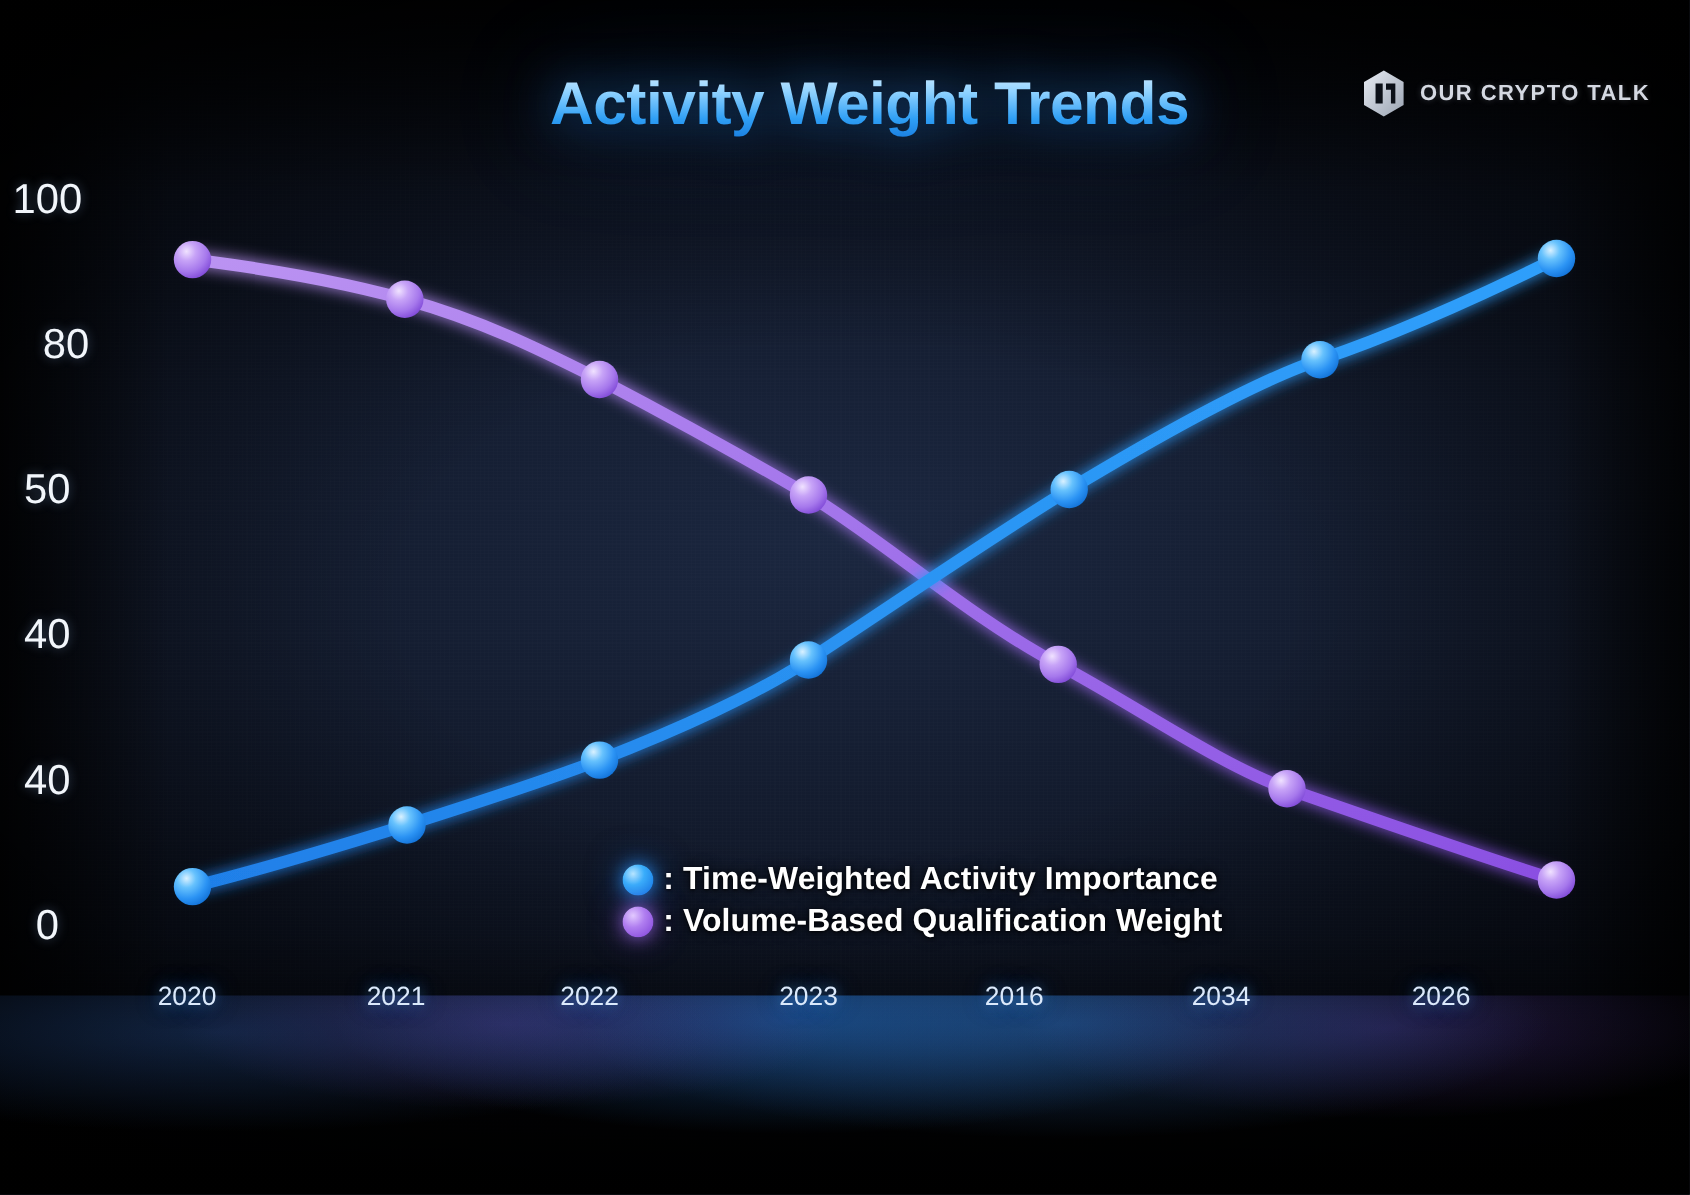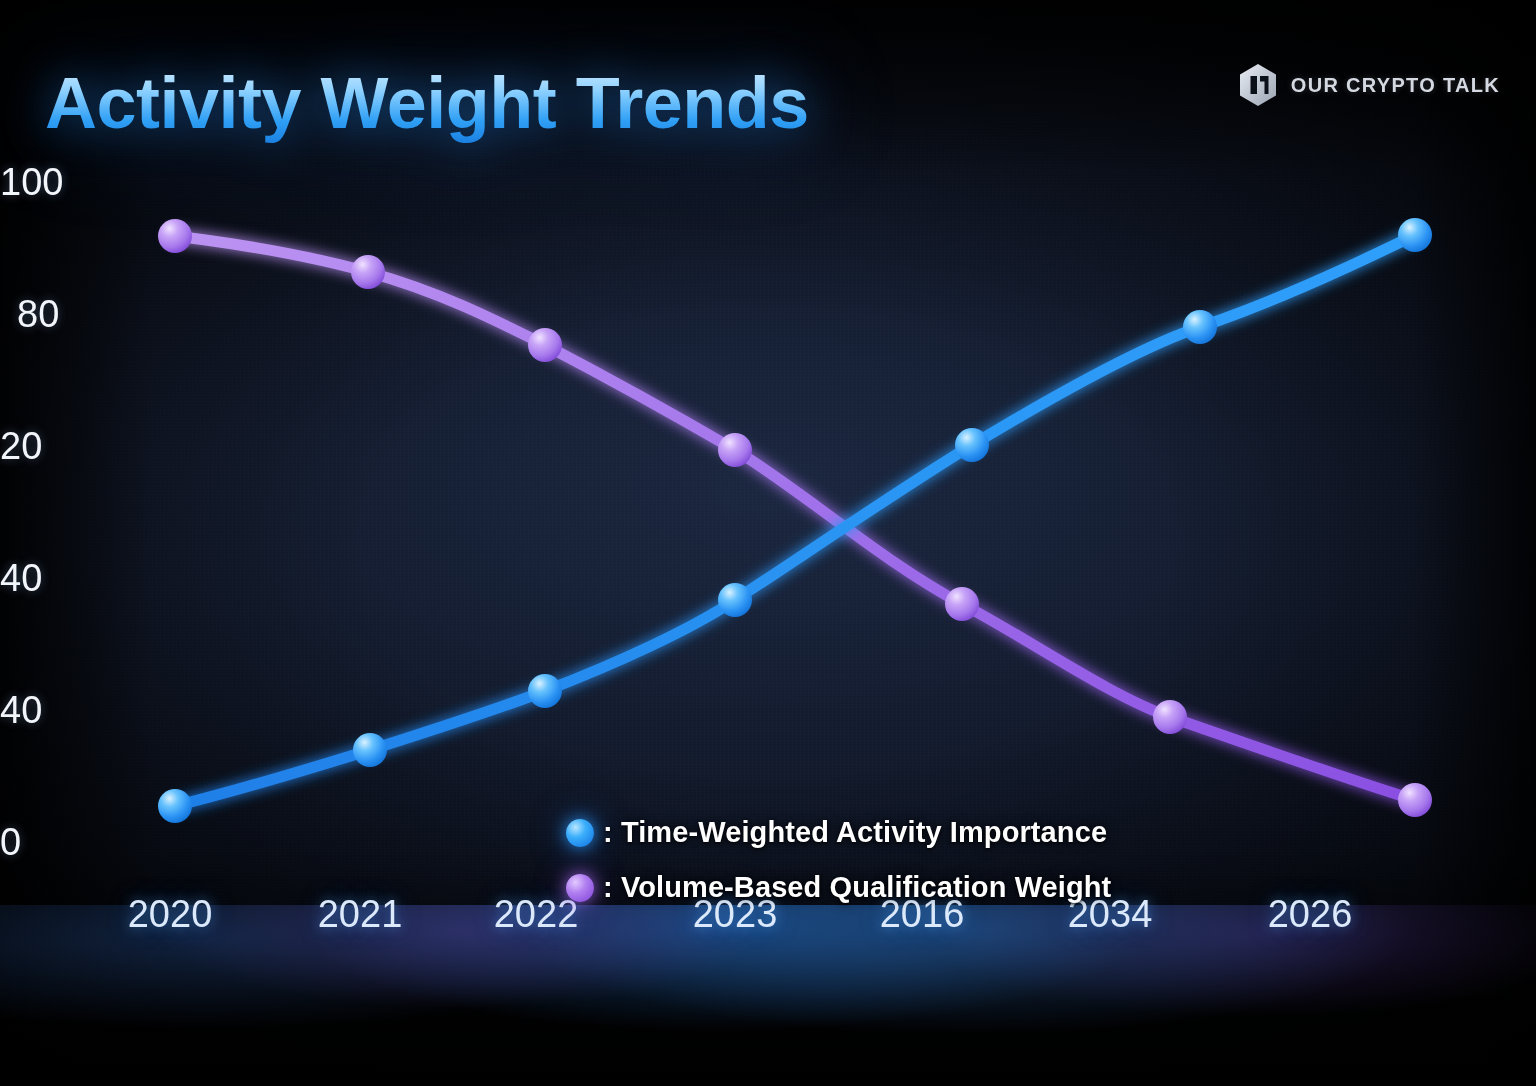--- a/index.html
+++ b/index.html
@@ -47,43 +47,43 @@
     position:absolute;right:36px;top:63px;display:flex;align-items:center;gap:13px;
   }
   #logo .mark{width:40px;height:44px;display:block;}
   #logo .wordmark{
     color:#d5d9e2;font-size:20px;font-weight:bold;letter-spacing:1.3px;
     text-shadow:0 0 6px rgba(190,200,220,.25);white-space:nowrap;
   }
 
   
   #chart-title{
-    position:absolute;left:0;right:0;top:62px;text-align:left;
-    font-size:72px;font-weight:bold;letter-spacing:-.5px;
+    position:absolute;left:0;right:0;top:62px;text-align:center;
+    font-size:55px;font-weight:bold;letter-spacing:-.5px;
     background:linear-gradient(to bottom, #d9eeff 0%, #8fd2ff 34%, #2f9ff5 72%, #1a7fe0 100%);
     -webkit-background-clip:text;background-clip:text;color:transparent;
     filter:drop-shadow(0 0 22px rgba(40,140,240,.55)) drop-shadow(0 0 46px rgba(25,100,210,.35));
     margin-left:45px;
   }
 
   
   #plot{position:absolute;left:0;top:0;width:1536px;height:1086px;}
   .axis-label-y{
     position:absolute;color:#f2f6fb;font-size:38px;font-weight:500;
-    text-align:left;width:86px;transform:translateY(-50%);
+    text-align:center;width:86px;transform:translateY(-50%);
     text-shadow:0 0 10px rgba(160,200,255,.35);
   }
   .axis-label-x{
-    position:absolute;top:893px;color:#dbe9fb;font-size:38px;font-weight:500;
+    position:absolute;top:893px;color:#dbe9fb;font-size:24px;font-weight:500;
     transform:translateX(-50%);white-space:nowrap;
     text-shadow:0 0 12px rgba(90,170,255,.55), 0 0 26px rgba(50,130,230,.35);
   }
 
   
-  #legend{position:absolute;left:566px;top:783px;display:flex;flex-direction:column;gap:22px;margin-top:33px;}
+  #legend{position:absolute;left:566px;top:783px;display:flex;flex-direction:column;gap:5px;}
   .legend-row{display:flex;align-items:center;gap:9px;}
   .legend-dot{width:28px;height:28px;border-radius:50%;flex:none;}
   .legend-dot.blue{
     background:radial-gradient(circle at 34% 30%, #b8e6ff 0%, #3aaefb 38%, #0f6fe0 100%);
     box-shadow:0 0 16px rgba(45,150,250,.85), 0 0 34px rgba(30,110,230,.5);
   }
   .legend-dot.purple{
     background:radial-gradient(circle at 34% 30%, #e2c9ff 0%, #b07ef0 40%, #7d3fd6 100%);
     box-shadow:0 0 16px rgba(165,110,240,.8), 0 0 34px rgba(130,70,215,.45);
   }
@@ -214,21 +214,21 @@
       <circle cx="545" cy="691" r="17" fill="url(#blueDot)"></circle>
       <circle cx="735" cy="600" r="17" fill="url(#blueDot)"></circle>
       <circle cx="972" cy="445" r="17" fill="url(#blueDot)"></circle>
       <circle cx="1200" cy="327" r="17" fill="url(#blueDot)"></circle>
       <circle cx="1415" cy="235" r="17" fill="url(#blueDot)"></circle>
     </g>
   </svg>
 
   <div class="axis-label-y" style="left:0;top:182px">100</div>
   <div class="axis-label-y" style="left:17px;top:314px">80</div>
-  <div class="axis-label-y" style="left:0;top:446px">20</div>
+  <div class="axis-label-y" style="left:0;top:446px">50</div>
   <div class="axis-label-y" style="left:0;top:578px">40</div>
   <div class="axis-label-y" style="left:0;top:710px">40</div>
   <div class="axis-label-y" style="left:0;top:842px">0</div>
 
   <div class="axis-label-x" style="left:170px">2020</div>
   <div class="axis-label-x" style="left:360px">2021</div>
   <div class="axis-label-x" style="left:536px">2022</div>
   <div class="axis-label-x" style="left:735px">2023</div>
   <div class="axis-label-x" style="left:922px">2016</div>
   <div class="axis-label-x" style="left:1110px">2034</div>

